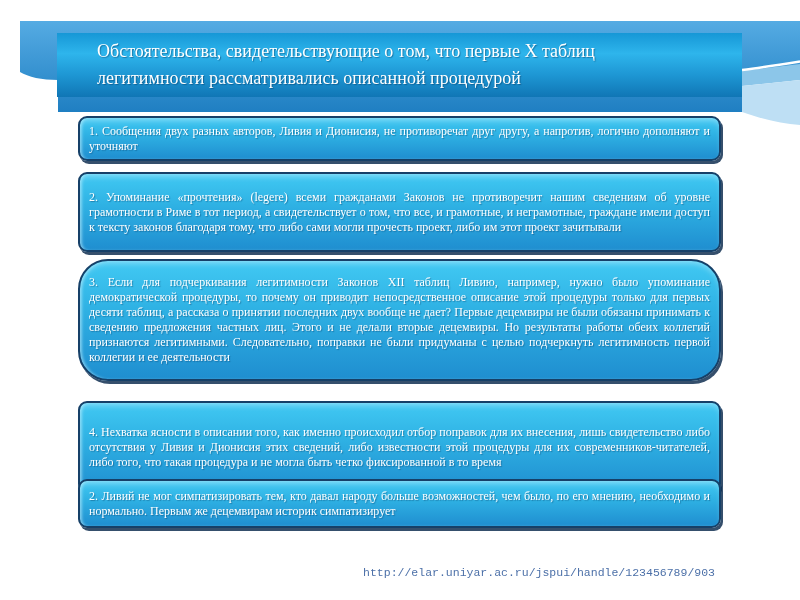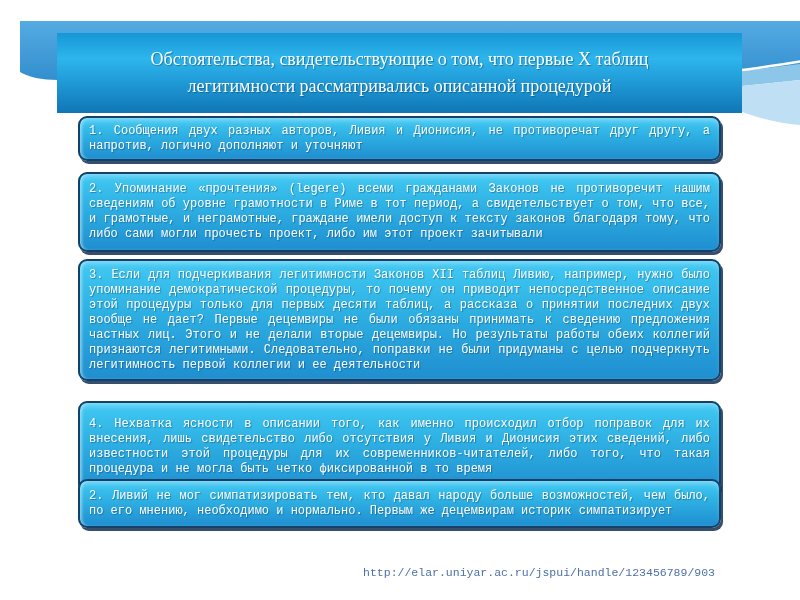--- a/index.html
+++ b/index.html
@@ -3,44 +3,43 @@
 <meta charset="utf-8">
 <style>
   html,body { margin:0; padding:0; background:#ffffff; }
   .slide {
     position:relative; width:800px; height:600px;
     background:#ffffff; overflow:hidden;
     font-family:"Liberation Serif", serif;
   }
   .banner-svg { position:absolute; top:0; left:0; }
   .title-box {
-    position:absolute; left:57px; top:33px; width:685px; height:80px;
+    position:absolute; left:57px; top:33px; width:685px; height:64px;
     box-sizing:border-box; padding:12px 40px;
     background:linear-gradient(180deg,#1697d6 0%, #2eb5ec 32%, #1e97d4 65%, #1076b5 100%);
     color:#ffffff; display:flex; flex-direction:column; justify-content:center;
-    text-align:center; font-size:18px; line-height:1.5;
+    text-align:left; font-size:18px; line-height:1.5;
     text-shadow:1px 1px 1px rgba(0,50,90,.45);
   }
   .point {
     position:absolute; left:78px; width:643px; box-sizing:border-box;
     background:linear-gradient(180deg,#41c9f3 0%, #2fb2e4 40%, #1f8ed0 100%);
     border:2px solid #164068; border-radius:9px;
     color:#ffffff; font-size:12px; line-height:15px;
     text-align:justify; padding:7px 9px;
     display:flex; align-items:center; overflow:hidden;
     box-shadow:2px 3px 0 rgba(18,48,82,.85),
                inset 3px 0 3px -1px rgba(190,240,255,.55),
                inset 0 5px 6px -3px rgba(255,255,255,.4);
     text-shadow:1px 1px 1px rgba(0,50,90,.4);
-    font-family:Liberation Mono, monospace;
   }
   .point > div { width:100%; }
   .p1 { top:116px; height:45px; }
   .p2 { top:172px; height:80px; }
-  .p3 { top:259px; height:122px; }
+  .p3 { top:259px; height:122px;border-radius:30px; }
   .p4 { top:401px; height:92px; }
   .p5 { top:479px; height:49px; }
   .footer-url {
     position:absolute; top:566px; right:85px;
     font-family:Liberation Mono, monospace;
     font-size:11.5px; color:#4c70a8; text-decoration:none;
   }
 </style>
 </head>
 <body>

